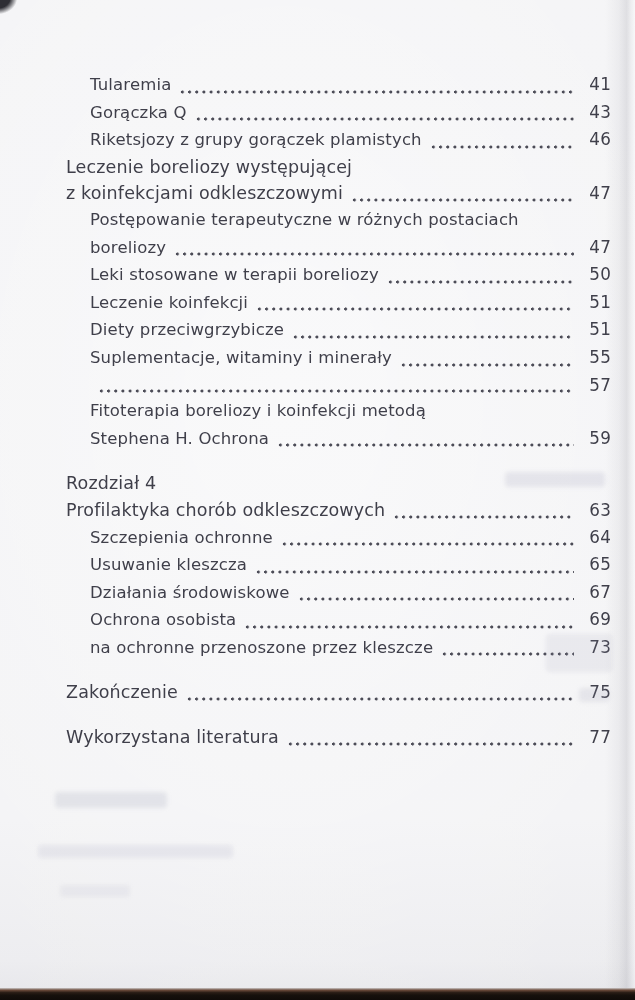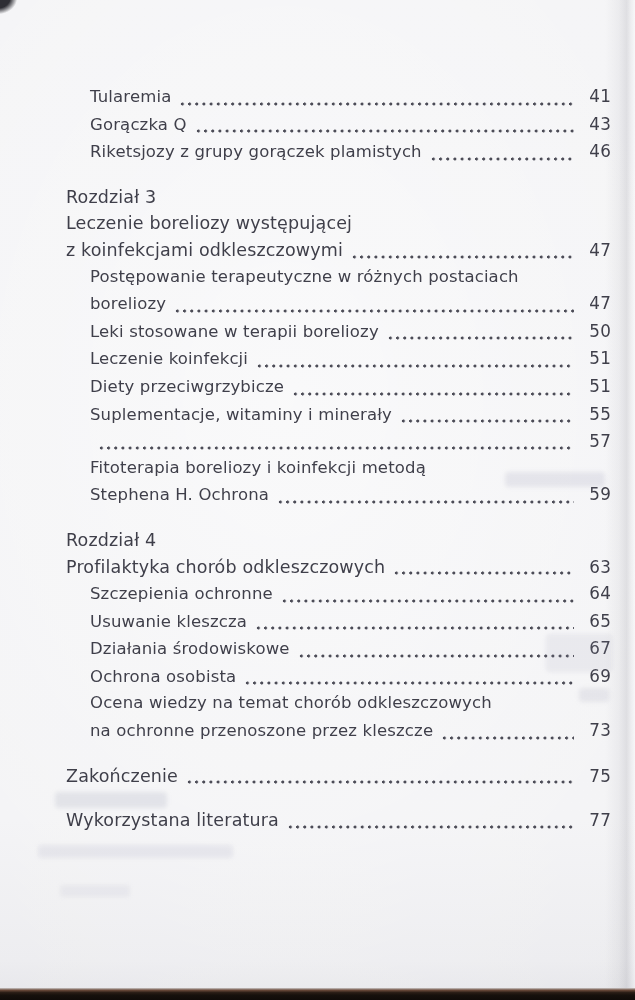--- a/index.html
+++ b/index.html
@@ -16,21 +16,21 @@
       radial-gradient(ellipse 140% 120% at 45% 40%, rgba(255,255,255,0.55) 0%, rgba(255,255,255,0) 70%),
       linear-gradient(to bottom, #f3f3f5 0%, #f2f2f4 82%, #ebebee 96%, #e4e4e8 100%),
       #f2f2f4;
     font-family: "DejaVu Sans", "Liberation Sans", sans-serif;
     color: #3f3f4a;
   }
 
   
   .toc {
     position: absolute;
-    top: 83px;
+    top: 71px;
     left: 66px;
     right: 24px;
   }
   .toc-line {
     display: flex;
     align-items: baseline;
     line-height: 26.6px;
     font-size: 16.5px;
     letter-spacing: 0.15px;
     white-space: nowrap;
@@ -118,24 +118,20 @@
       <div class="toc-line sub">
     <span class="label">Gorączka Q</span>
     <span class="dots"></span>
     <span class="pagenum">43</span>
   </div>
       <div class="toc-line sub">
     <span class="label">Riketsjozy z grupy gorączek plamistych</span>
     <span class="dots"></span>
     <span class="pagenum">46</span>
   </div>
-      <div class="toc-line chapter gap">
-    <span class="label">Rozdział 3</span>
-
-  </div>
       <div class="toc-line chapter">
     <span class="label">Leczenie boreliozy występującej</span>
 
   </div>
       <div class="toc-line chapter">
     <span class="label">z koinfekcjami odkleszczowymi</span>
     <span class="dots"></span>
     <span class="pagenum">47</span>
   </div>
       <div class="toc-line sub">
@@ -201,24 +197,20 @@
   </div>
       <div class="toc-line sub">
     <span class="label">Działania środowiskowe</span>
     <span class="dots"></span>
     <span class="pagenum">67</span>
   </div>
       <div class="toc-line sub">
     <span class="label">Ochrona osobista</span>
     <span class="dots"></span>
     <span class="pagenum">69</span>
-  </div>
-      <div class="toc-line sub">
-    <span class="label">Ocena wiedzy na temat chorób odkleszczowych</span>
-
   </div>
       <div class="toc-line sub">
     <span class="label">na ochronne przenoszone przez kleszcze</span>
     <span class="dots"></span>
     <span class="pagenum">73</span>
   </div>
       <div class="toc-line chapter gap">
     <span class="label">Zakończenie</span>
     <span class="dots"></span>
     <span class="pagenum">75</span>

